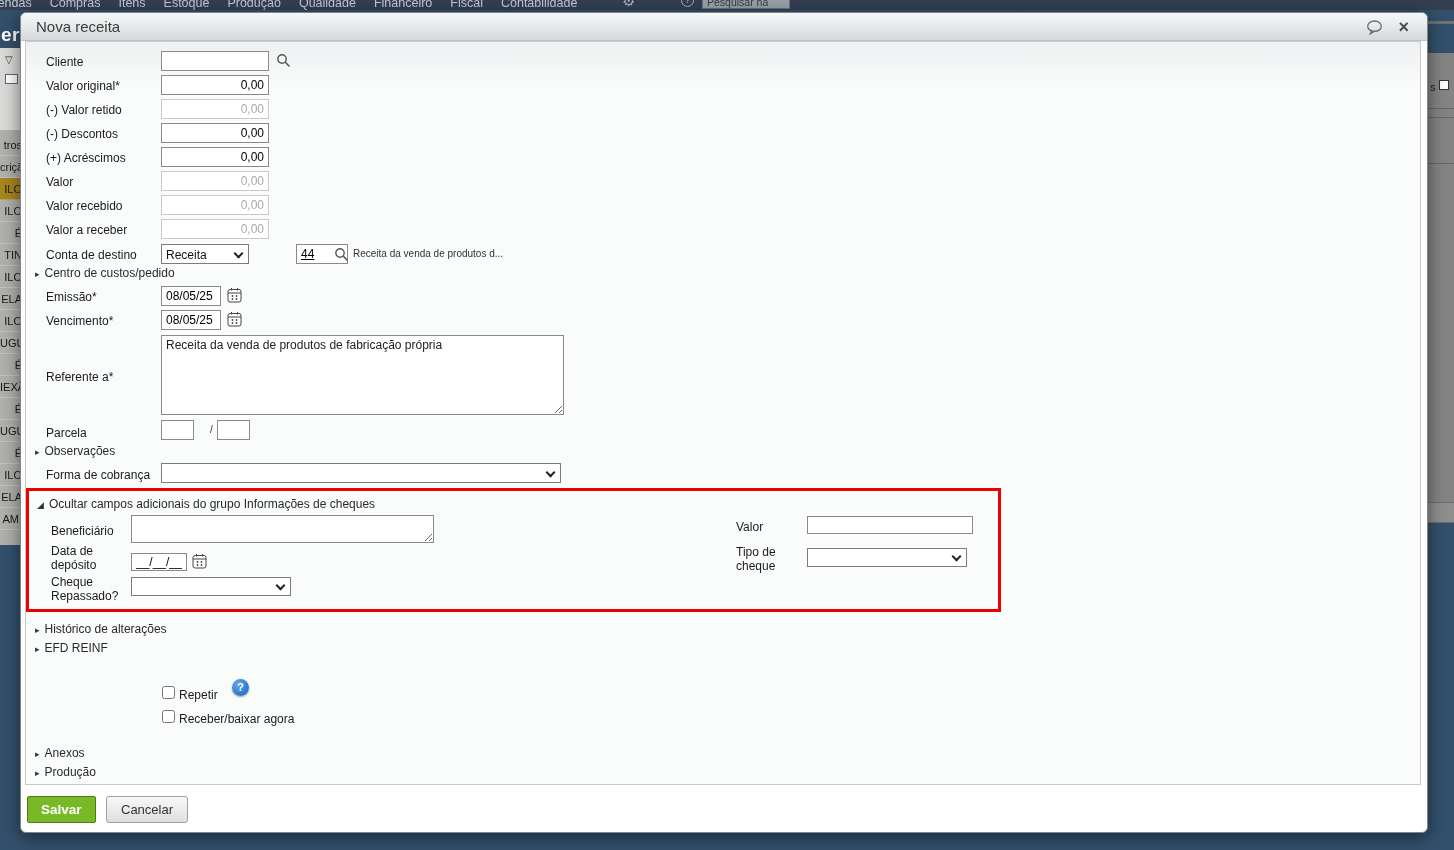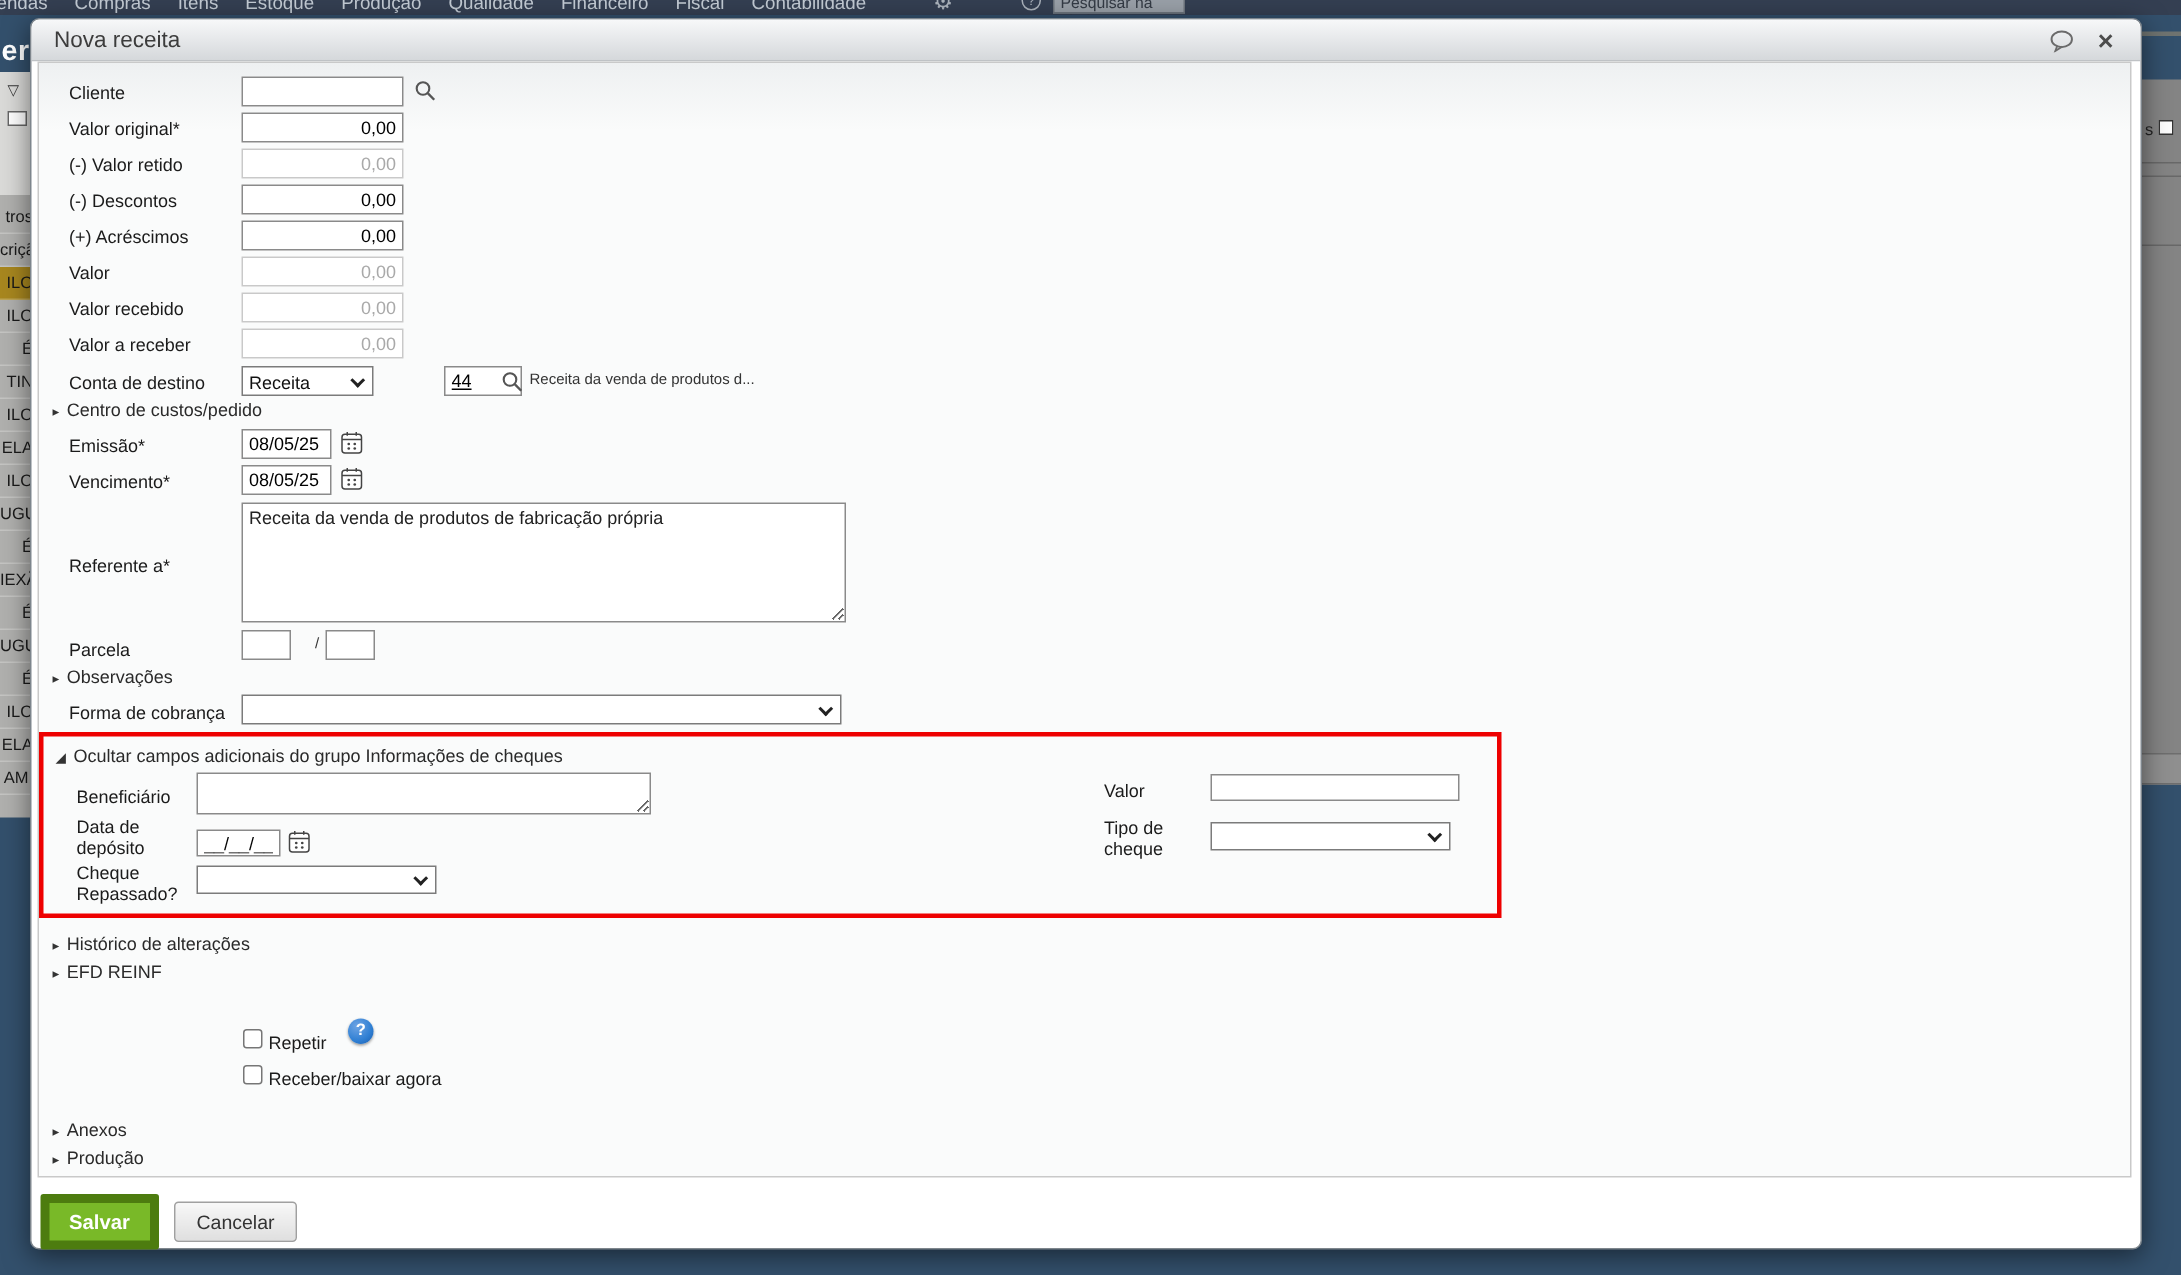--- a/index.html
+++ b/index.html
@@ -84,21 +84,21 @@
   .rb-label { position:absolute; font-size:12px; color:#1b1b1b; line-height:14px; }
   .chkrow-box { position:absolute; width:13px; height:13px; margin:0; }
   .chk-label { position:absolute; font-size:12px; color:#1b1b1b; }
   .help-badge { position:absolute; left:206px; top:637px; width:17px; height:17px; border-radius:50%;
     background:radial-gradient(circle at 35% 30%, #6ea4e4, #2f7fd3 60%, #1d5cab);
     color:#fff; font-size:11px; font-weight:bold; text-align:center; line-height:17px;
     box-shadow:0 1px 2px rgba(0,0,0,.4); cursor:pointer; }
 
   
   .btnrow { position:absolute; left:6px; top:783px; }
-  .btn-save { display:inline-block; background:#79b928; border:6px solid #4d7c0f; border-radius:2px;
+  .btn-save { display:inline-block; background:#79b928; border:1px solid #4d7c0f; border-radius:2px;
     color:#fff; font-weight:bold; font-size:13.5px; padding:5px 13px; cursor:pointer; }
   .btn-cancel { display:inline-block; margin-left:6px; background:linear-gradient(#f8f8f8,#dfdfdf);
     border:1px solid #a0a0a0; border-radius:3px; color:#333; font-size:13px;
     padding:5px 14px; cursor:pointer; }
 </style>
 </head>
 <body>
 
 <div class="topbar">
   <div class="menu-items"><div class="menu-item">Vendas</div><div class="menu-item">Compras</div><div class="menu-item">Itens</div><div class="menu-item">Estoque</div><div class="menu-item">Produção</div><div class="menu-item">Qualidade</div><div class="menu-item">Financeiro</div><div class="menu-item">Fiscal</div><div class="menu-item">Contabilidade</div></div>

